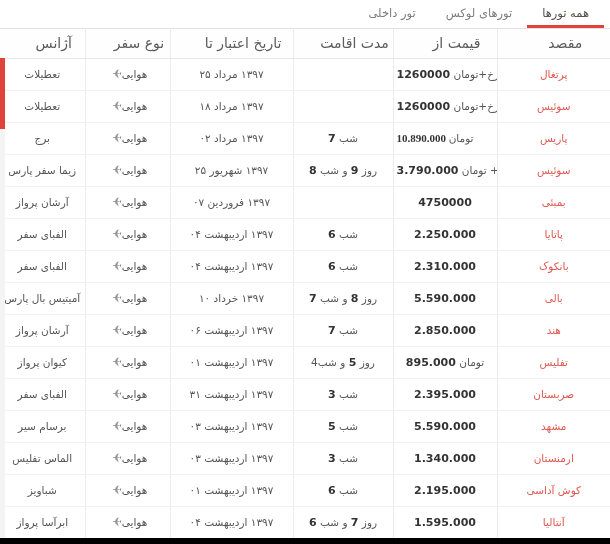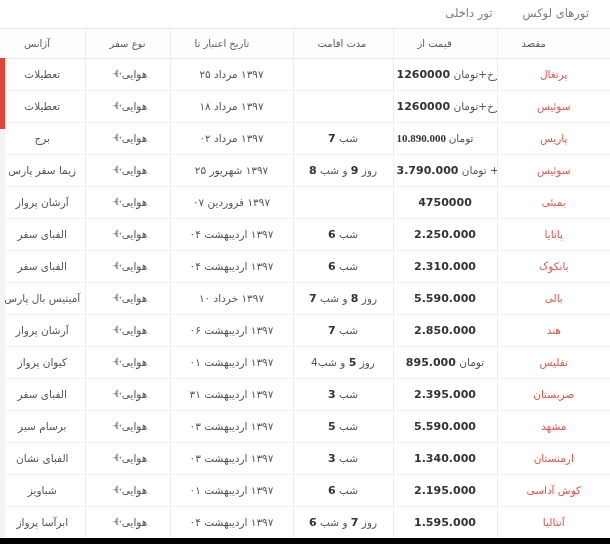--- a/index.html
+++ b/index.html
@@ -37,26 +37,26 @@
   
   table{
     width:610px;
     table-layout:fixed;
     border-collapse:collapse;
     direction:rtl;
   }
   th{
     height:29px;
     font-weight:normal;
-    font-size:10px;
+    font-size:14px;
     color:#5b5b5b;
     background:#fefefe;
     border-left:1px solid #ececec;
     border-bottom:1px solid #e7e7e7;
-    text-align:left;
+    text-align:center;
     white-space:nowrap;
     overflow:hidden;
     padding-left:24px;
   }
   th:last-child{border-left:none;}
   td{
     height:32px;
     font-size:10.5px;
     color:#555;
     text-align:center;
@@ -99,20 +99,21 @@
     left:0;right:0;bottom:0;
     height:6px;
     background:#000;
   }
 </style>
 </head>
 <body>
 
 <div class="screen">
   <div class="tabbar">
+      <div class="tab active">همه تورها</div>
       <div class="tab">تورهای لوکس</div>
       <div class="tab">تور داخلی</div>
     </div>
 
   <table>
     <colgroup>
       <col style="width:113px">
       <col style="width:104px">
       <col style="width:100px">
       <col style="width:123px">
@@ -225,21 +226,21 @@
           <td class="num-cell"><span class="tok">۰۳</span> <span class="tok">اردیبهشت</span> <span class="tok">۱۳۹۷</span></td>
           <td class="type-cell num-cell"><span class="plane">✈</span><span class="type-label">هوایی</span></td>
           <td>برسام سیر</td>
         </tr>
         <tr>
           <td class="dest">ارمنستان</td>
           <td class="num-cell"><span class="tok b">1.340.000</span></td>
           <td class="num-cell"><span class="tok b">3</span> <span class="tok">شب</span></td>
           <td class="num-cell"><span class="tok">۰۳</span> <span class="tok">اردیبهشت</span> <span class="tok">۱۳۹۷</span></td>
           <td class="type-cell num-cell"><span class="plane">✈</span><span class="type-label">هوایی</span></td>
-          <td>الفبای نشان</td>
+          <td>الماس تفلیس</td>
         </tr>
         <tr>
           <td class="dest">کوش آداسی</td>
           <td class="num-cell"><span class="tok b">2.195.000</span></td>
           <td class="num-cell"><span class="tok b">6</span> <span class="tok">شب</span></td>
           <td class="num-cell"><span class="tok">۰۱</span> <span class="tok">اردیبهشت</span> <span class="tok">۱۳۹۷</span></td>
           <td class="type-cell num-cell"><span class="plane">✈</span><span class="type-label">هوایی</span></td>
           <td>شباویز</td>
         </tr>
         <tr>

